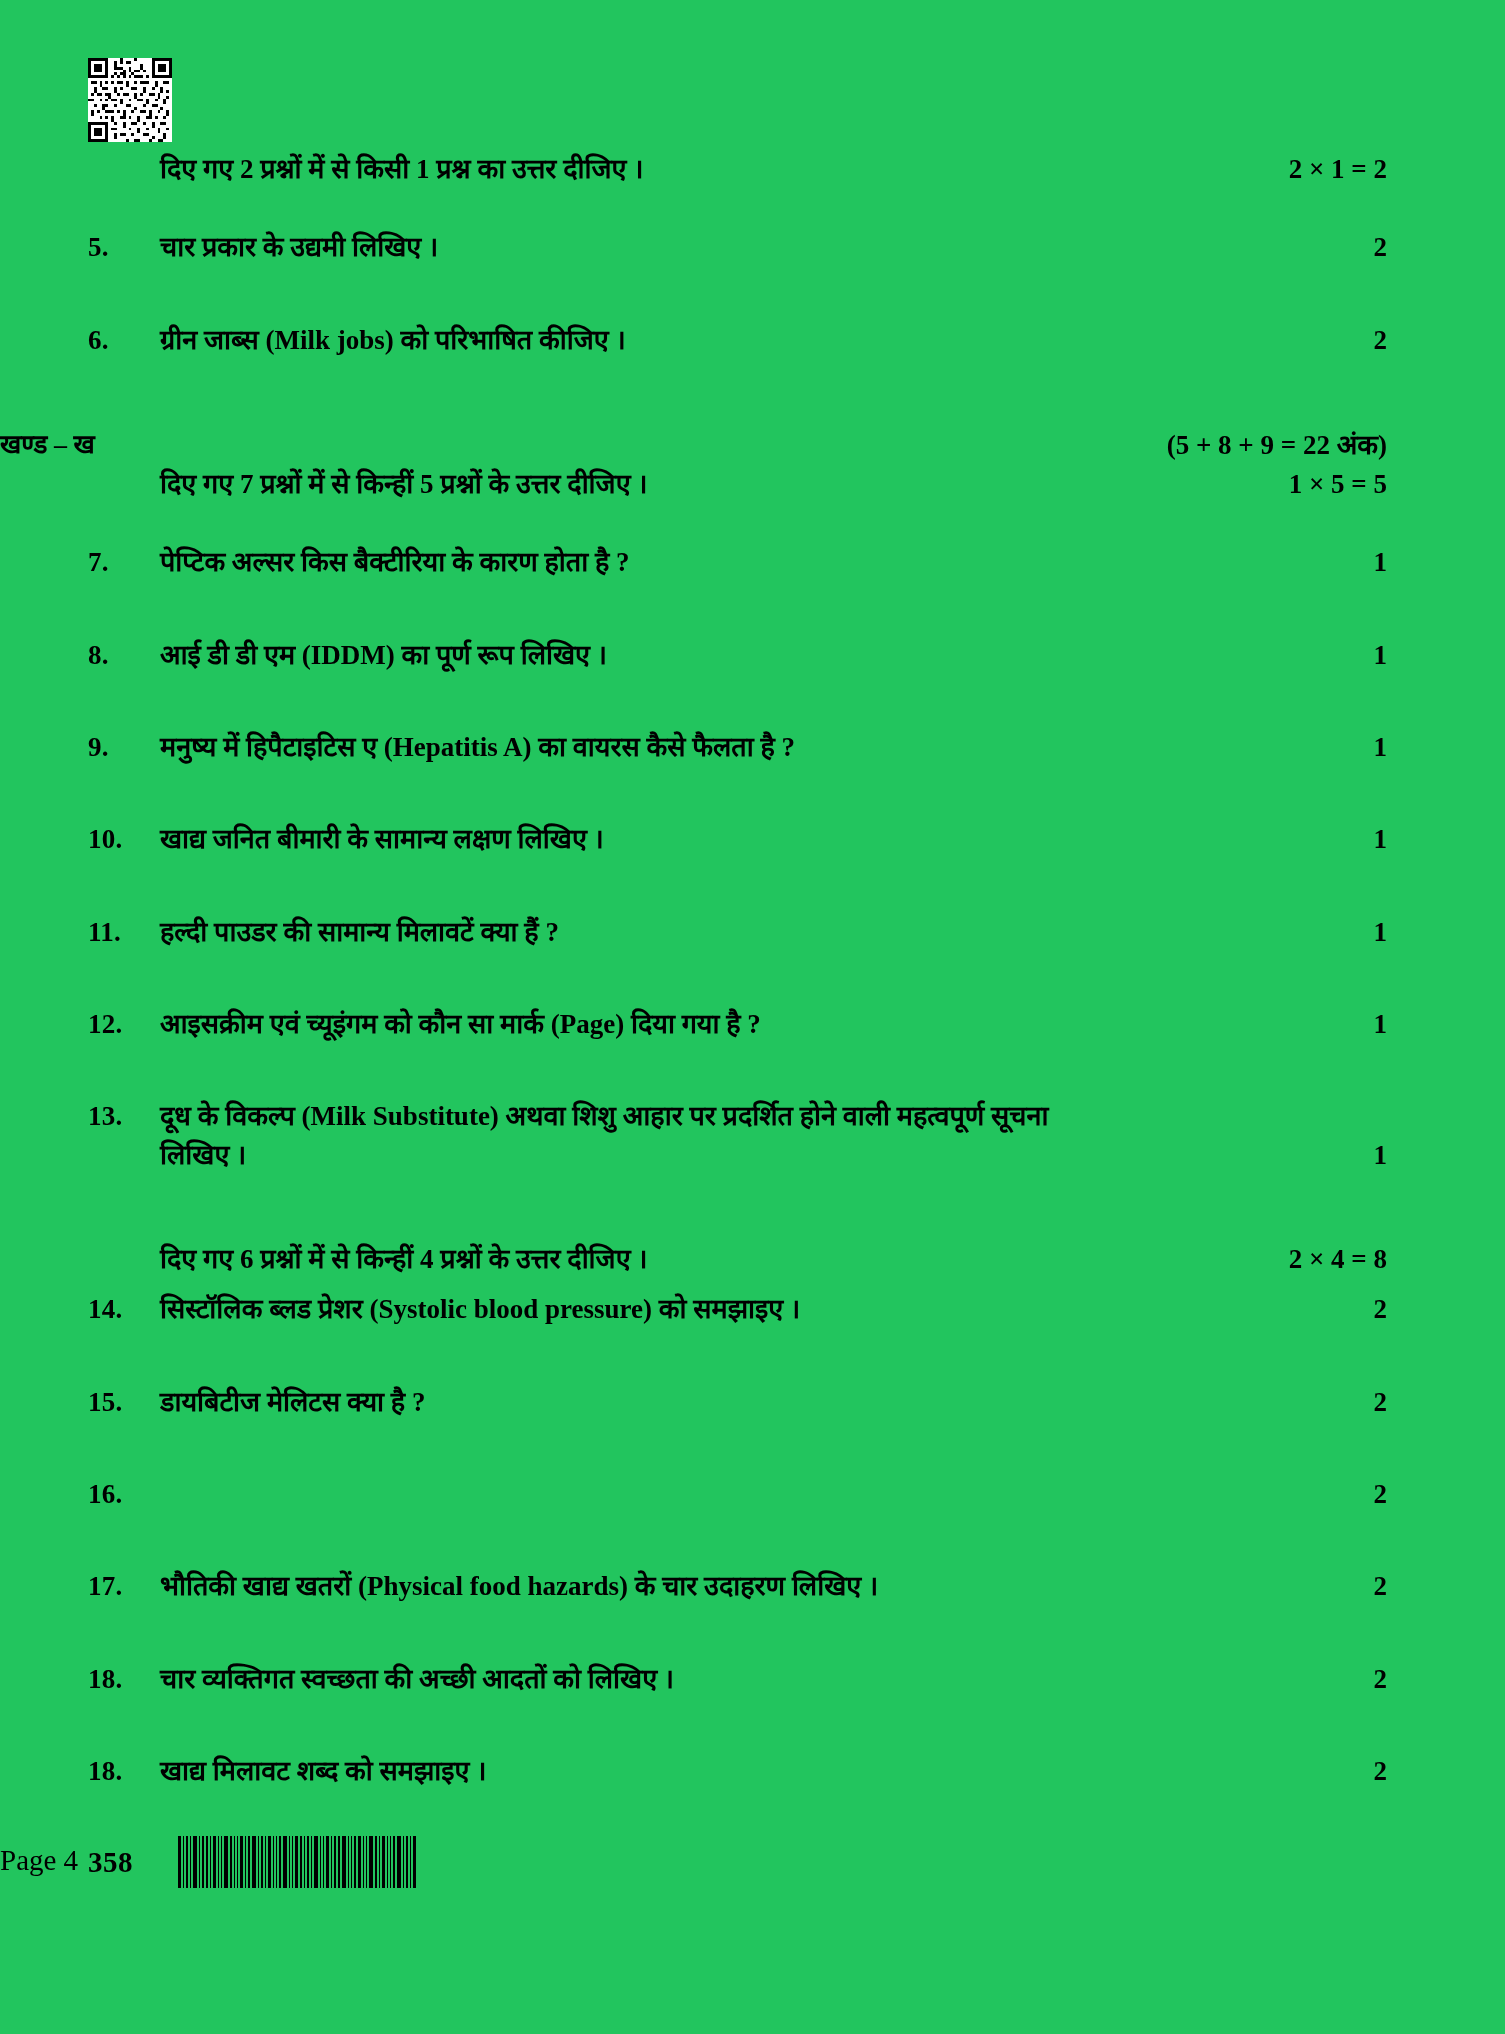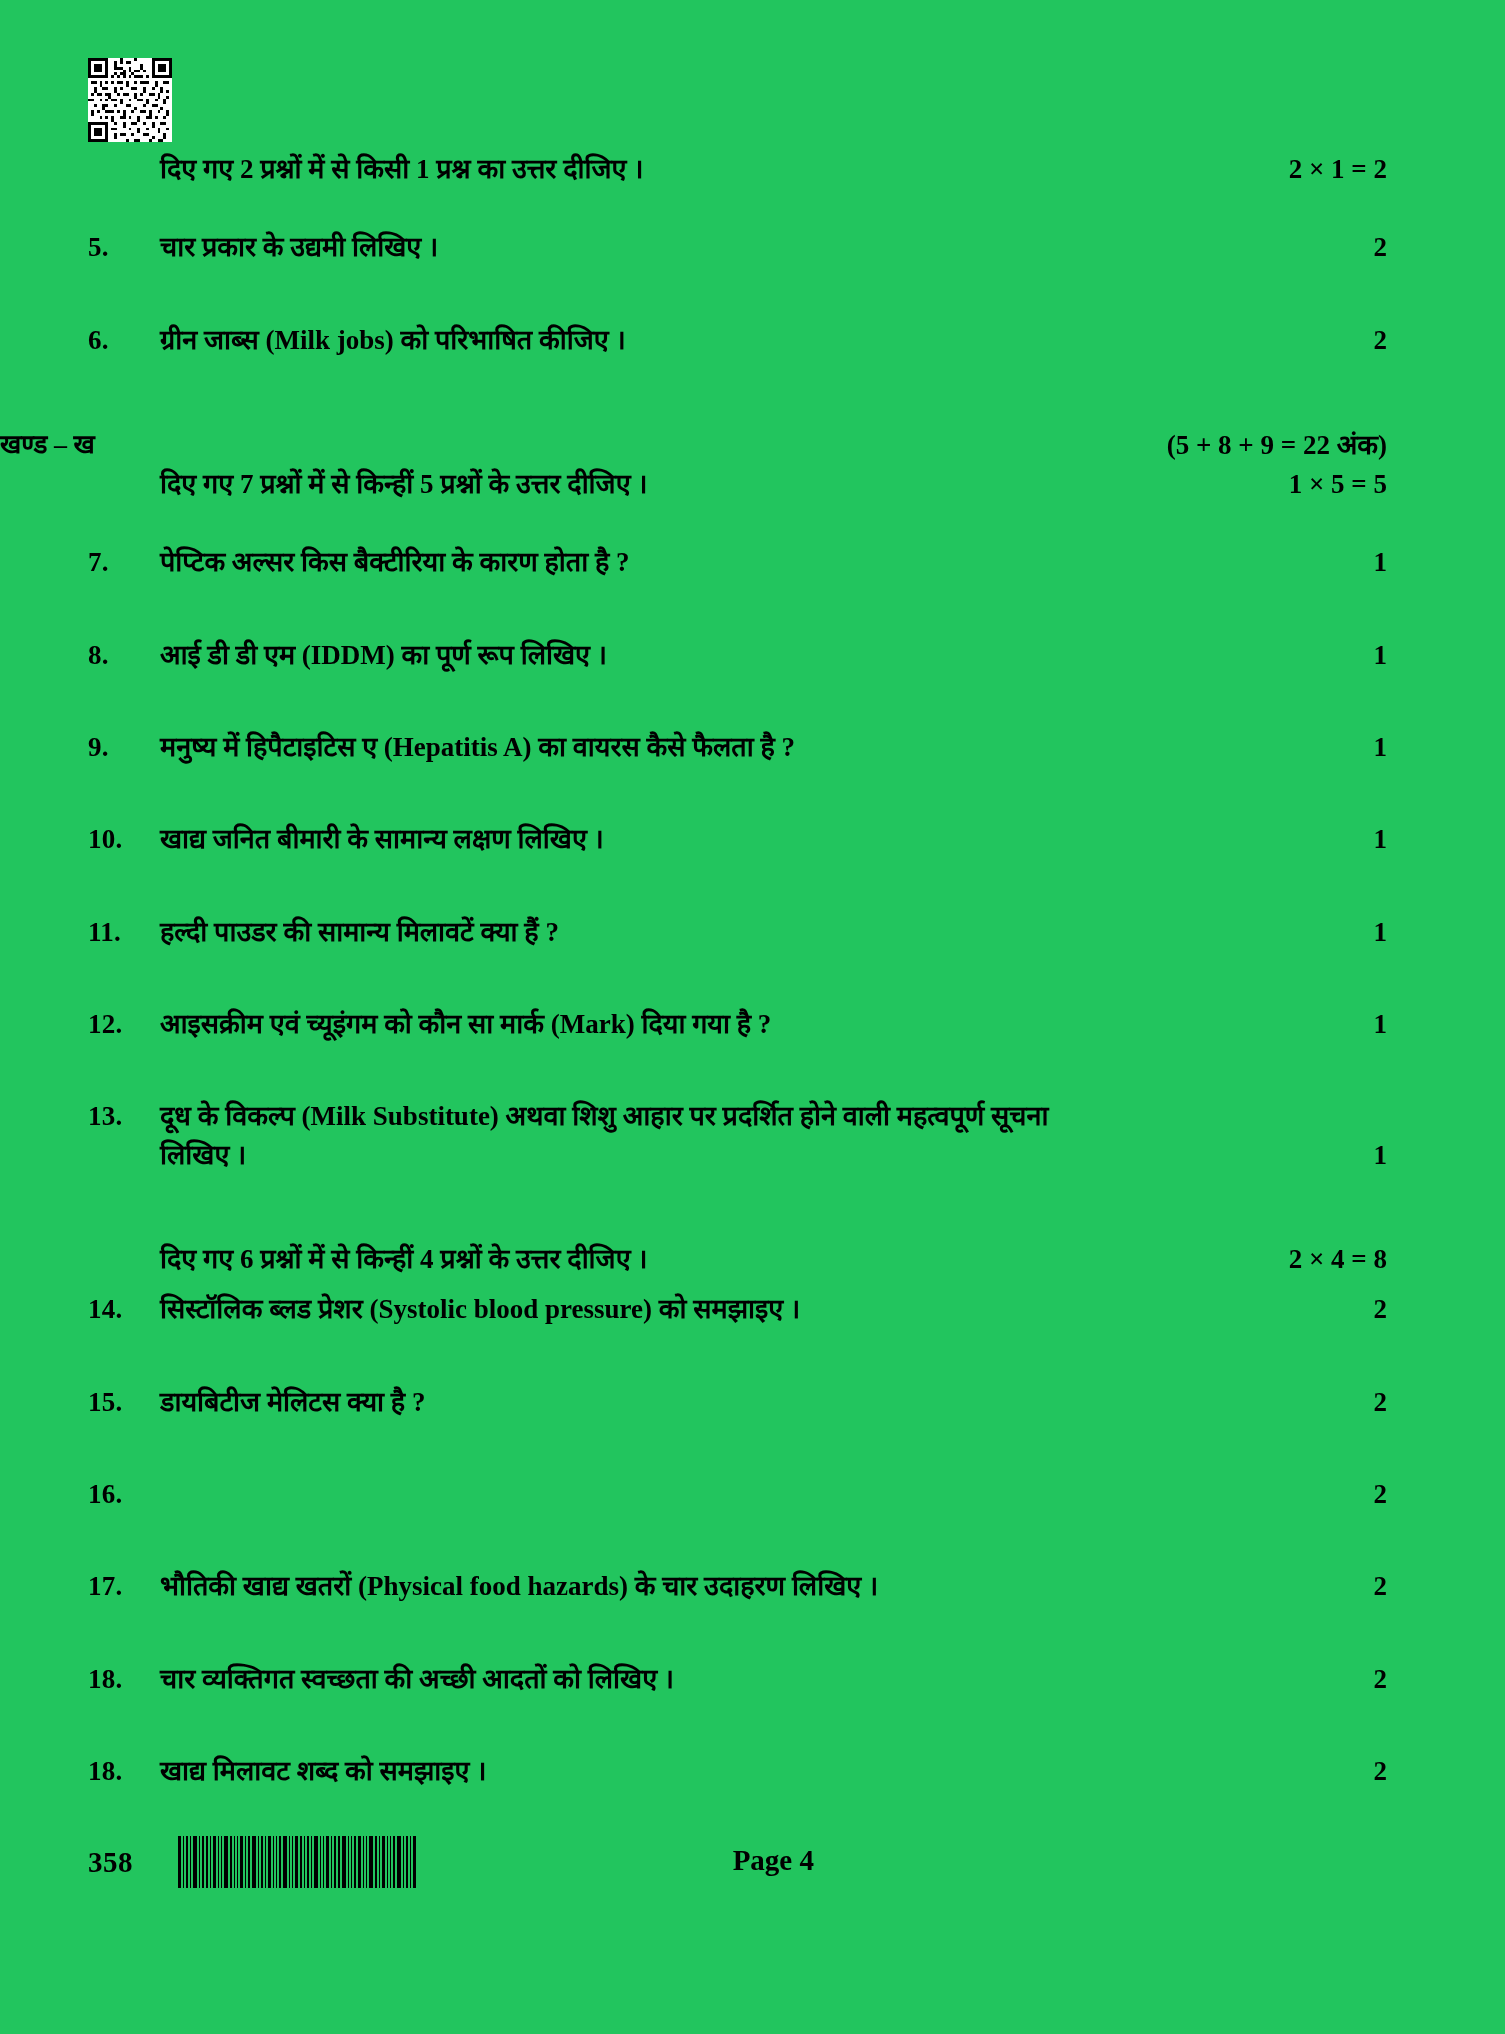--- a/index.html
+++ b/index.html
@@ -145,25 +145,25 @@
   }
   .barcode i {
     display: block;
     background: #000;
     height: 100%;
     margin-right: 2px;
   }
   .page-label {
     position: absolute;
     left: 0;
-    right: 0;
+    right: 15px;
     top: 10px;
-    text-align: right;
+    text-align: left;
     font-size: 29px;
-    font-weight: 700;
+    font-weight: 400;
     padding-right: 390px;
     box-sizing: border-box;
   }
 </style>
 </head>
 <body>
 
 <div class="page">
 
   <div class="qr-wrap">
@@ -376,21 +376,21 @@
 
     <div class="row">
       <div class="qnum">11.</div>
       <div class="qtext">हल्दी पाउडर की सामान्य मिलावटें क्या हैं ?</div>
       <div class="marks">1</div>
     </div>
     <div class="gap-lg"></div>
 
     <div class="row">
       <div class="qnum">12.</div>
-      <div class="qtext">आइसक्रीम एवं च्यूइंगम को कौन सा मार्क (Mark) दिया गया है ?</div>
+      <div class="qtext">आइसक्रीम एवं च्यूइंगम को कौन सा मार्क (Page) दिया गया है ?</div>
       <div class="marks">1</div>
     </div>
     <div class="gap-lg"></div>
 
     <div class="row">
       <div class="qnum">13.</div>
       <div class="qtext">दूध के विकल्प (Milk Substitute) अथवा शिशु आहार पर प्रदर्शित होने वाली महत्वपूर्ण सूचना</div>
     </div>
     <div class="cont-line">
       <div class="qnum">&nbsp;</div>

